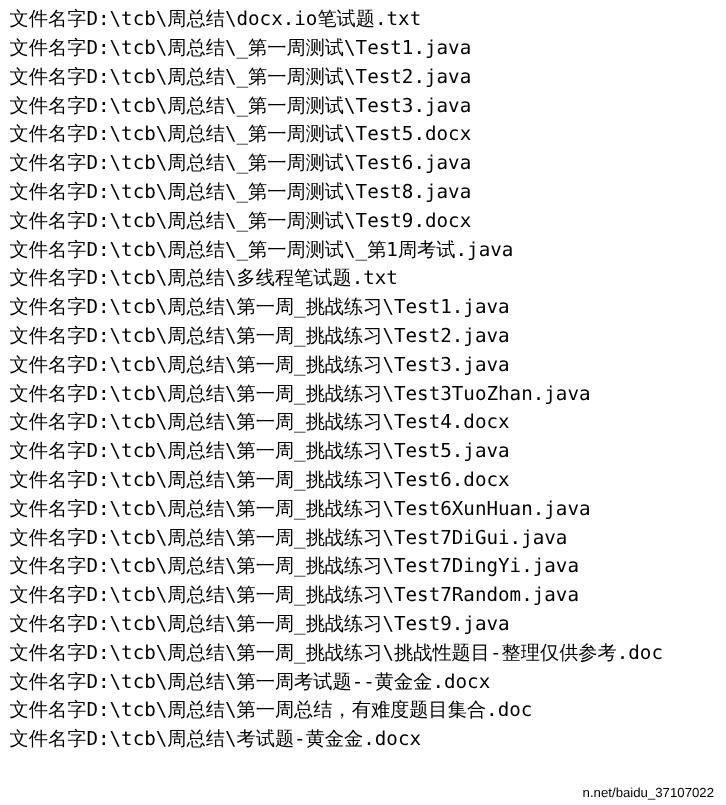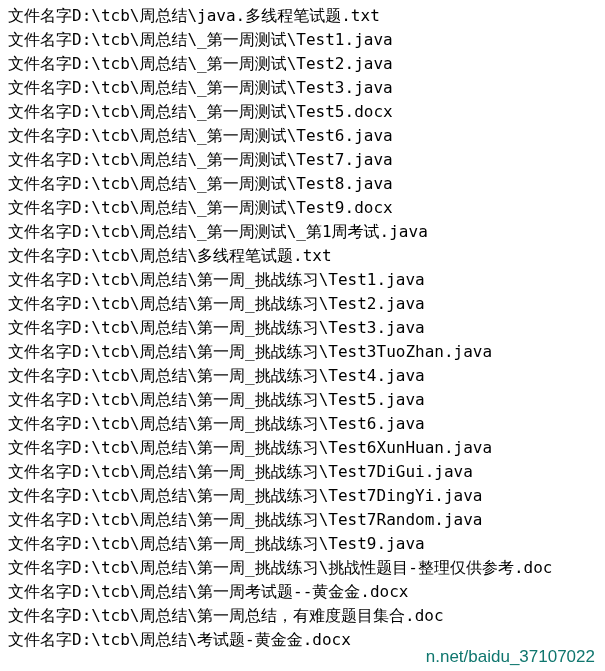--- a/index.html
+++ b/index.html
@@ -19,48 +19,47 @@
       overflow: hidden;
     }
     .line {
       display: block;
       font-weight: 500;
     }
     .watermark {
       position: absolute;
       right: 10px;
       bottom: 2px;
-      color: #0f766e;
-      font-size: 17px;
+      color: #000000;
+      font-size: 11px;
       font-family: sans-serif;
       pointer-events: none;
     }
   </style>
 </head>
 <body>
 
 <div id="output">
-    <div class="line">文件名字D:\tcb\周总结\java.多线程笔试题.txt</div>
+    <div class="line">文件名字D:\tcb\周总结\docx.io笔试题.txt</div>
     <div class="line">文件名字D:\tcb\周总结\_第一周测试\Test1.java</div>
     <div class="line">文件名字D:\tcb\周总结\_第一周测试\Test2.java</div>
     <div class="line">文件名字D:\tcb\周总结\_第一周测试\Test3.java</div>
     <div class="line">文件名字D:\tcb\周总结\_第一周测试\Test5.docx</div>
     <div class="line">文件名字D:\tcb\周总结\_第一周测试\Test6.java</div>
-    <div class="line">文件名字D:\tcb\周总结\_第一周测试\Test7.java</div>
     <div class="line">文件名字D:\tcb\周总结\_第一周测试\Test8.java</div>
     <div class="line">文件名字D:\tcb\周总结\_第一周测试\Test9.docx</div>
     <div class="line">文件名字D:\tcb\周总结\_第一周测试\_第1周考试.java</div>
     <div class="line">文件名字D:\tcb\周总结\多线程笔试题.txt</div>
     <div class="line">文件名字D:\tcb\周总结\第一周_挑战练习\Test1.java</div>
     <div class="line">文件名字D:\tcb\周总结\第一周_挑战练习\Test2.java</div>
     <div class="line">文件名字D:\tcb\周总结\第一周_挑战练习\Test3.java</div>
     <div class="line">文件名字D:\tcb\周总结\第一周_挑战练习\Test3TuoZhan.java</div>
-    <div class="line">文件名字D:\tcb\周总结\第一周_挑战练习\Test4.java</div>
+    <div class="line">文件名字D:\tcb\周总结\第一周_挑战练习\Test4.docx</div>
     <div class="line">文件名字D:\tcb\周总结\第一周_挑战练习\Test5.java</div>
-    <div class="line">文件名字D:\tcb\周总结\第一周_挑战练习\Test6.java</div>
+    <div class="line">文件名字D:\tcb\周总结\第一周_挑战练习\Test6.docx</div>
     <div class="line">文件名字D:\tcb\周总结\第一周_挑战练习\Test6XunHuan.java</div>
     <div class="line">文件名字D:\tcb\周总结\第一周_挑战练习\Test7DiGui.java</div>
     <div class="line">文件名字D:\tcb\周总结\第一周_挑战练习\Test7DingYi.java</div>
     <div class="line">文件名字D:\tcb\周总结\第一周_挑战练习\Test7Random.java</div>
     <div class="line">文件名字D:\tcb\周总结\第一周_挑战练习\Test9.java</div>
     <div class="line">文件名字D:\tcb\周总结\第一周_挑战练习\挑战性题目-整理仅供参考.doc</div>
     <div class="line">文件名字D:\tcb\周总结\第一周考试题--黄金金.docx</div>
     <div class="line">文件名字D:\tcb\周总结\第一周总结，有难度题目集合.doc</div>
     <div class="line">文件名字D:\tcb\周总结\考试题-黄金金.docx</div>
   </div>

